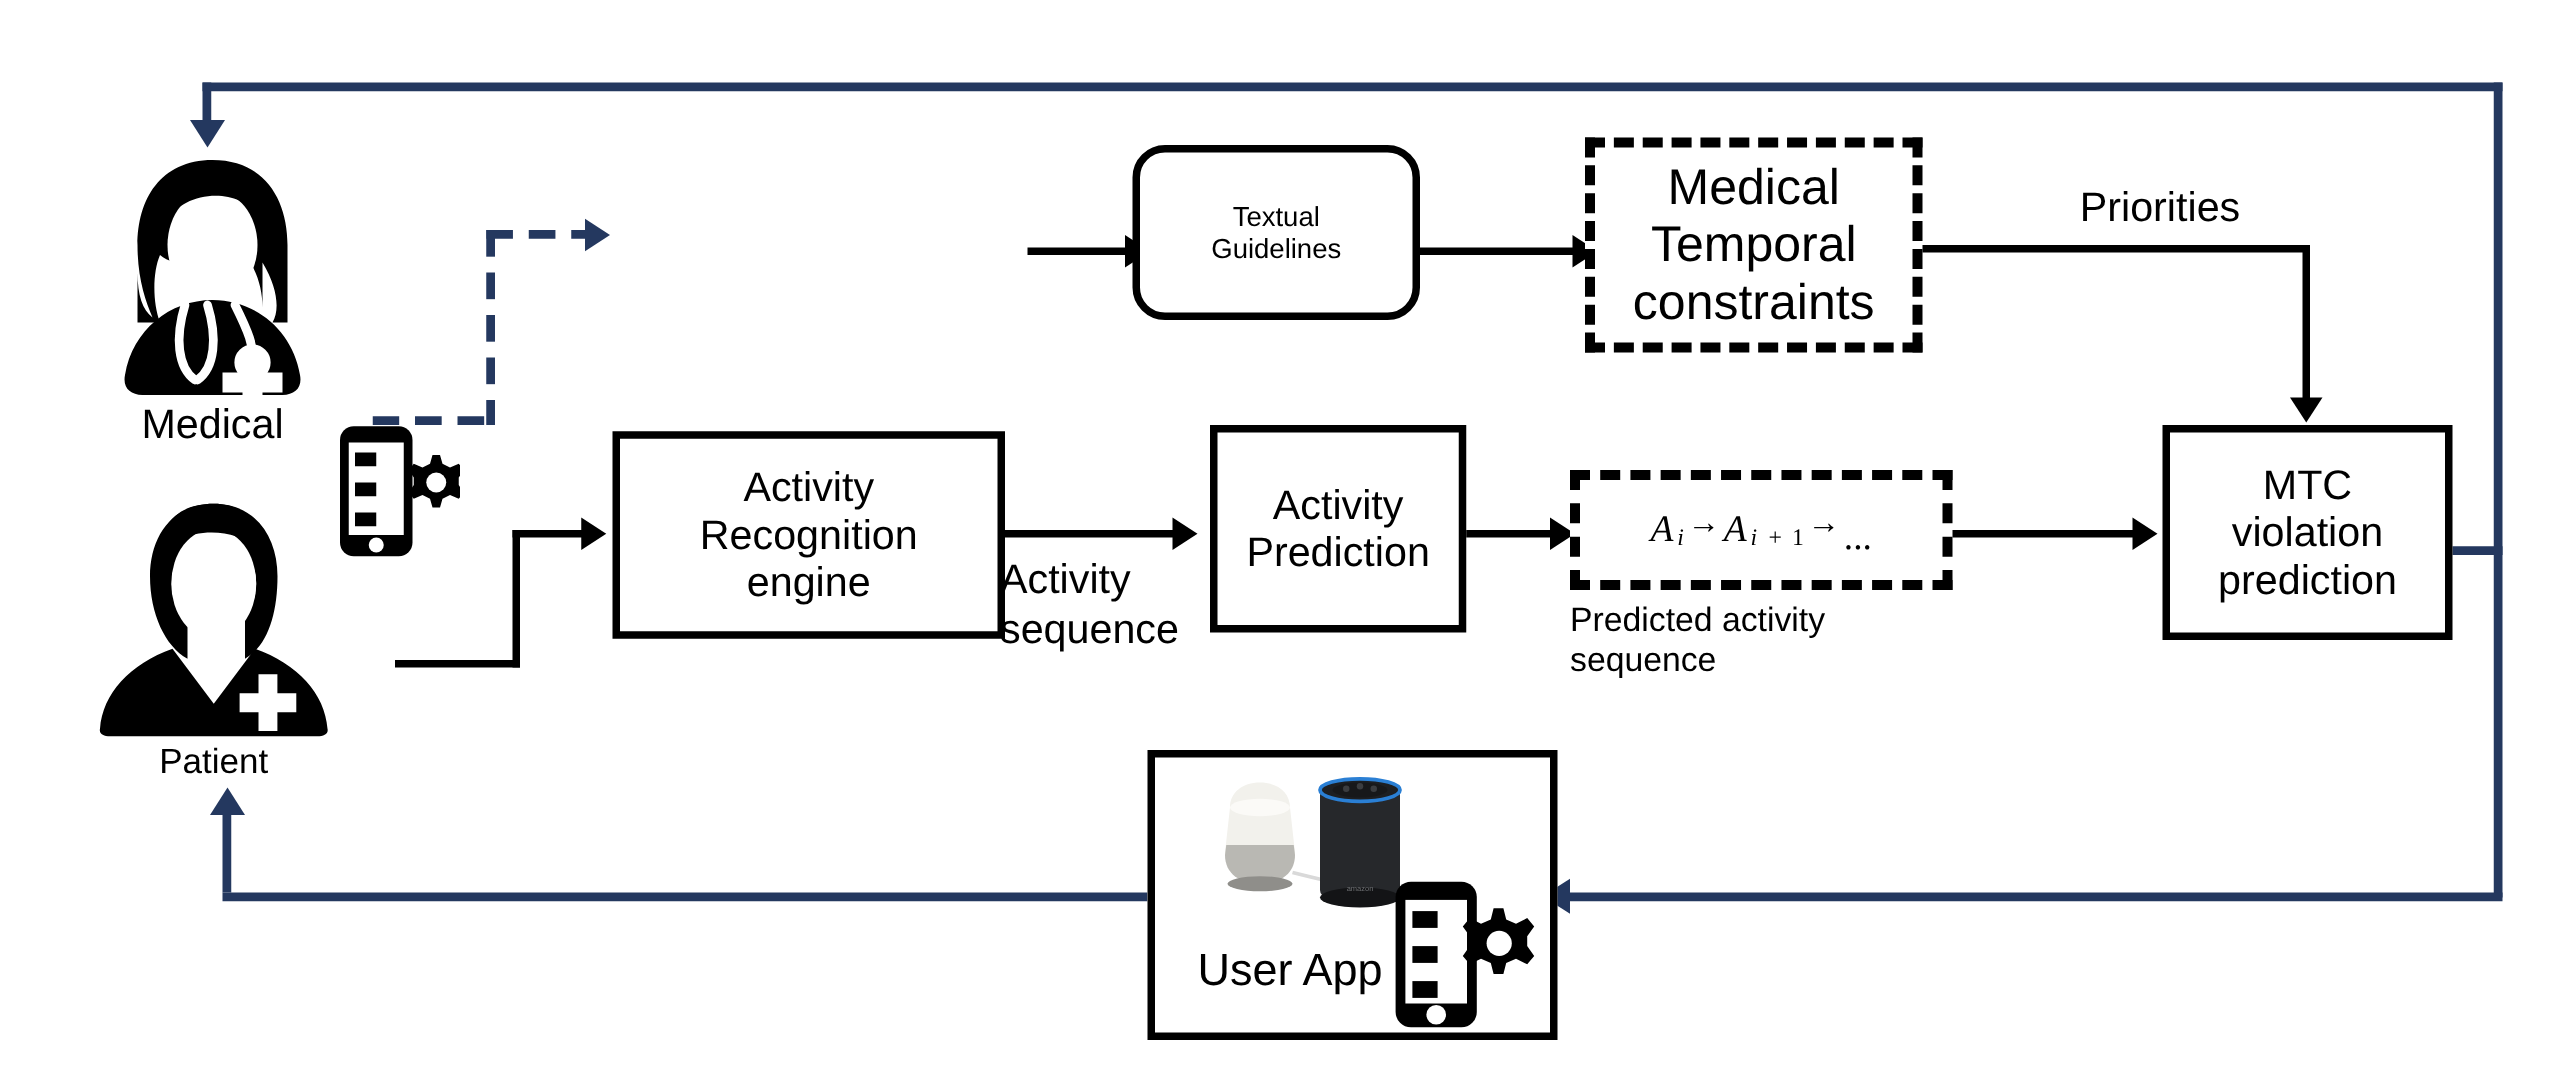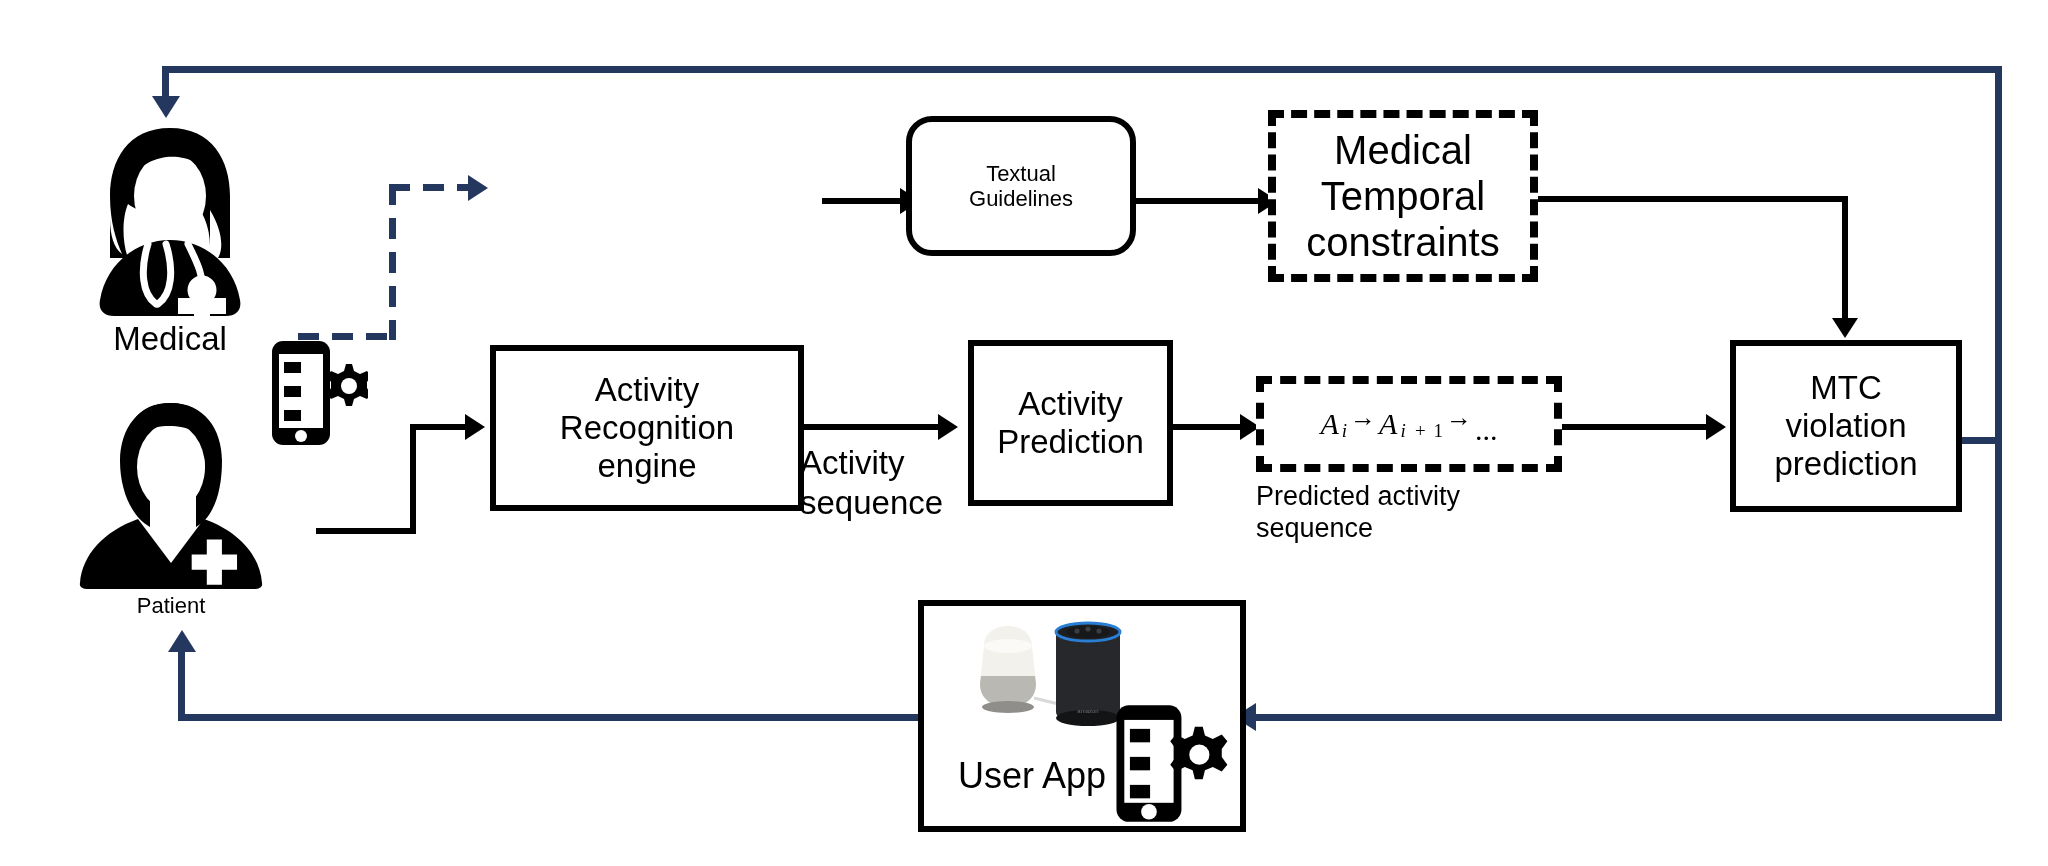--- a/index.html
+++ b/index.html
@@ -108,21 +108,21 @@
       <path d="M95 8 C62 8 44 34 44 66 C44 96 56 122 74 132 L74 96 C74 96 62 88 64 72 C88 82 118 74 126 58 C132 70 128 88 120 96 L120 132 C138 122 146 96 146 66 C146 34 128 8 95 8 Z" fill="#000"></path>
       <ellipse cx="95" cy="72" rx="34" ry="44" fill="#fff"></ellipse>
       <path d="M52 52 C60 26 122 22 134 52 C138 34 126 8 95 8 C60 8 50 32 52 52 Z" fill="#000"></path>
       <path d="M62 96 C62 120 76 136 95 136 C114 136 128 120 128 96 L128 120 C128 134 114 146 95 146 C76 146 62 134 62 120 Z" fill="#000" opacity="0"></path>
 
       <path d="M95 192 L95 192 Z" fill="#000"></path>
       <path d="M62 124 C28 136 6 160 4 188 C3 192 7 194 12 194 L178 194 C183 194 187 192 186 188 C184 160 162 136 128 124 L95 168 Z" fill="#000"></path>
 
       <path d="M128 160 h18 v-18 h18 v18 h18 v18 h-18 v18 h-18 v-18 h-18 Z" fill="#fff" transform="translate(-12,0) scale(0.84) translate(24,30)"></path>
     </svg>
-    <div class="cap" style="top: 198px; font-size: 22px; white-space: pre-line;">Patient</div>
+    <div class="cap" style="top: 198px; font-size: 28px; white-space: pre-line;">Patient</div>
   </div>
 
   <div class="person" style="left:268px;top:338px;width:100px;height:110px;">
     <svg width="100" height="110" viewBox="0 0 100 110">
       <rect x="4" y="3" width="58" height="104" rx="11" fill="#000"></rect>
       <rect x="11" y="16" width="44" height="74" fill="#fff"></rect>
       <circle cx="33" cy="98" r="6" fill="#fff"></circle>
       <rect x="16" y="24" width="17" height="11" fill="#000"></rect>
       <rect x="16" y="48" width="17" height="11" fill="#000"></rect>
       <rect x="16" y="72" width="17" height="11" fill="#000"></rect>
@@ -147,20 +147,21 @@
 
   <div class="box dashed" style="left:1268px;top:110px;width:270px;height:172px;font-size:40px;">
     <span class="txt" style="white-space: pre-line;">Medical
 Temporal
 constraints</span>
   </div>
 
   <div class="hline" style="left:1538px;top:196px;width:310px;"></div>
   <div class="vline" style="left:1842px;top:196px;height:124px;"></div>
   <div class="arrow-d" style="left:1832px;top:318px;"></div>
+  <div class="label" style="left: 1608px; top: 146px; width: 240px; font-size: 33px; white-space: pre-line;">Priorities</div>
 
   <div class="box" style="left:1730px;top:340px;width:232px;height:172px;font-size:33px;">
     <span class="txt" style="white-space: pre-line;">MTC
 violation
 prediction</span>
   </div>
 
   <div class="hline" style="left:316px;top:528px;width:100px;"></div>
   <div class="vline" style="left:410px;top:424px;height:110px;"></div>
   <div class="hline" style="left:410px;top:424px;width:60px;"></div>

